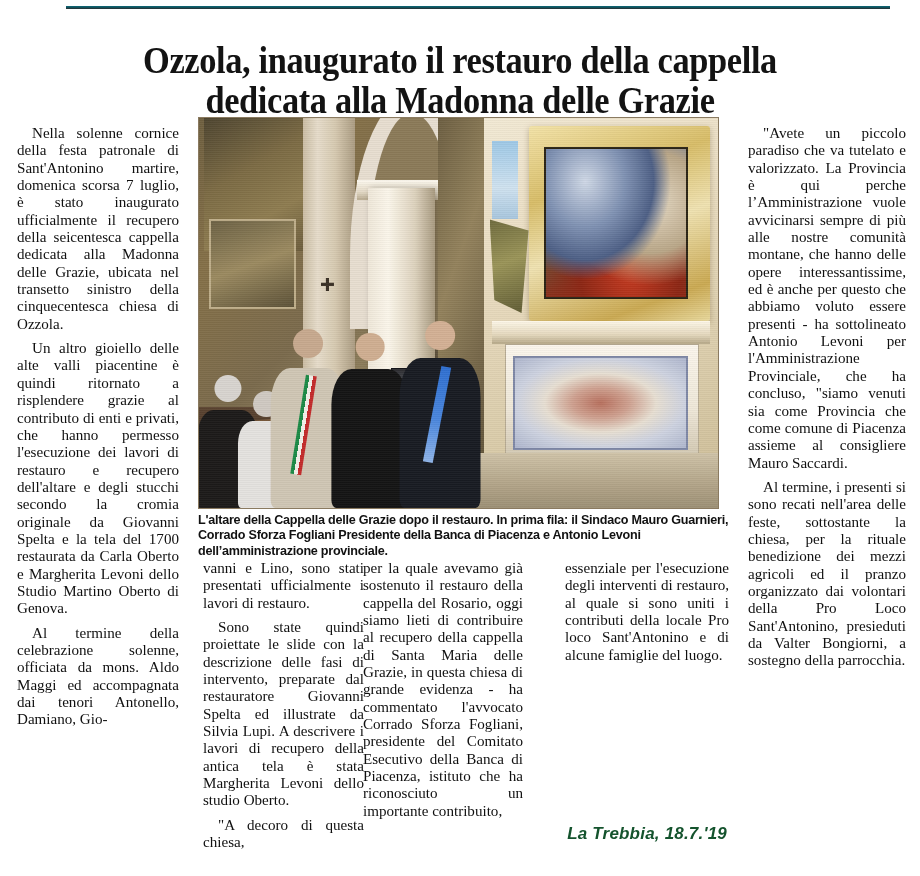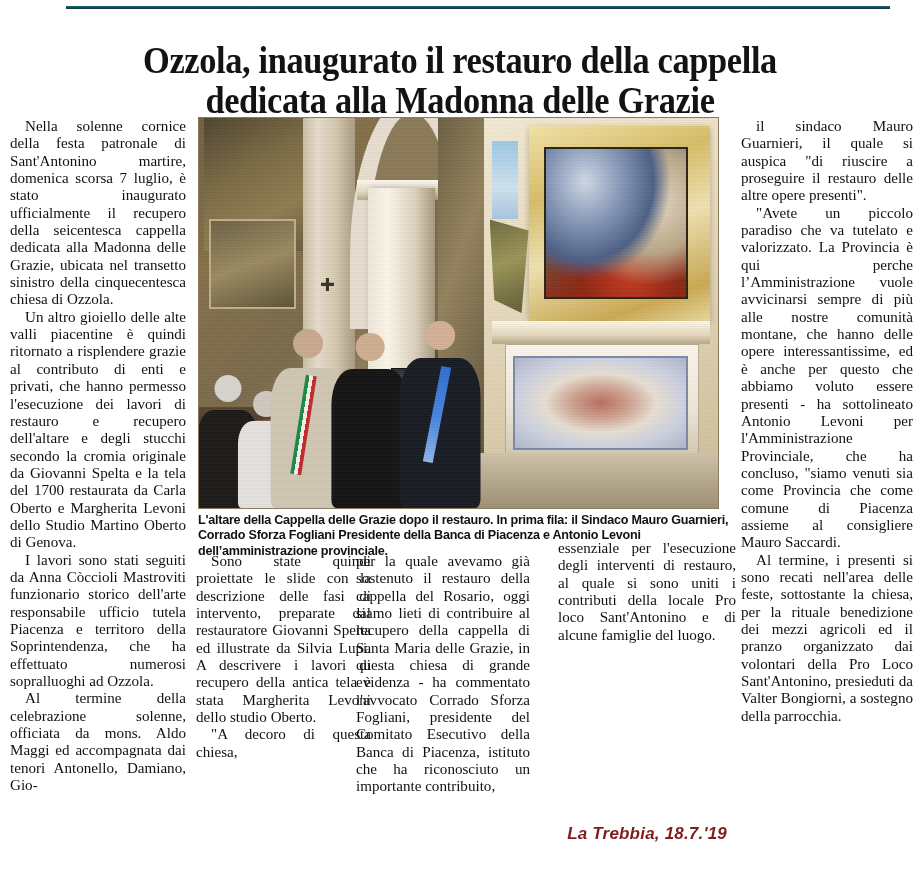--- a/index.html
+++ b/index.html
@@ -45,27 +45,27 @@
   
   .col{
     position:absolute;
     font-size:15.1px;
     line-height:17.35px;
     text-align:justify;
     text-justify:inter-word;
     hyphens:manual;
     color:#101010;
   }
-  .col p{margin:0;text-indent:15px;}
+  .col p{margin:7px;text-indent:15px;}
   .col p.first{text-indent:15px;}
 
   #col1{left:10px;  top:118px; width:176px;}
   #col2{left:196px; top:553px; width:175px;}
   #col3{left:356px; top:553px; width:174px;}
-  #col4{left:558px; top:540px; width:178px;}
+  #col4{left:558px; top:553px; width:178px;}
   #col5{left:741px; top:118px; width:172px;}
 
   
   .photo-wrap{
     position:absolute;
     left:198px;top:117px;width:521px;height:392px;
     overflow:hidden;
     background:#6a5c44;
     border:1px solid #8a7a60;
     box-sizing:border-box;
@@ -246,21 +246,21 @@
   }
 
   
   .source{
     position:absolute;
     right:28px;bottom:32px;
     font-family:"Liberation Sans", sans-serif;
     font-style:italic;
     font-weight:bold;
     font-size:17px;
-    color:#7f1d1d;
+    color:#14532d;
     letter-spacing:.2px;
   }
 </style>
 </head>
 <body>
 
 <div class="page">
 
   <div class="top-rule"></div>
 
@@ -324,39 +324,38 @@
 
       <div class="ph-grain"></div>
     </div>
   </figure>
 
   <div class="caption">L'altare della Cappella delle Grazie dopo il restauro. In prima fila: il Sindaco Mauro Guarnieri, Corrado Sforza Fogliani Presidente della  Banca di Piacenza e Antonio Levoni dell’amministrazione provinciale.</div>
 
   <div class="col" id="col1">
     <p class="first">Nella solenne cornice della festa patronale di Sant'Antonino martire, domenica scorsa 7 luglio, è stato inaugurato ufficialmente il recupero della seicentesca cappella dedicata alla Madonna delle Grazie, ubicata nel transetto sinistro della cinquecentesca chiesa di Ozzola.</p>
     <p>Un altro gioiello delle alte valli piacentine è quindi ritornato a risplendere grazie al contributo di enti e privati, che hanno permesso l'esecuzione dei lavori di restauro e recupero dell'altare e degli stucchi secondo la cromia originale da Giovanni Spelta e la tela del 1700 restaurata da Carla Oberto e Margherita Levoni dello Studio Martino Oberto di Genova.</p>
-    <p>I lavori sono stati seguiti da Anna Còccioli Mastroviti funzionario storico dell'arte responsabile ufficio tutela Piacenza e territoro della Soprintendenza, che ha effettuato numerosi sopralluoghi ad Ozzola.</p>
     <p>Al termine della celebrazione solenne, officiata da mons. Aldo Maggi ed accompagnata dai tenori Antonello, Damiano, Gio-</p>
   </div>
 
   <div class="col" id="col2">
+    <p style="text-indent:0">vanni e Lino, sono stati presentati ufficialmente i lavori di restauro.</p>
     <p>Sono state quindi proiettate le slide con la descrizione delle fasi di intervento, preparate dal restauratore Giovanni Spelta ed illustrate da Silvia Lupi. A descrivere i lavori di recupero della antica tela è stata Margherita Levoni dello studio Oberto.</p>
     <p>"A decoro di questa chiesa,</p>
   </div>
 
   <div class="col" id="col3">
     <p style="text-indent:0">per la quale avevamo già sostenuto il restauro della cappella del Rosario, oggi siamo lieti di contribuire al recupero della cappella di Santa Maria delle Grazie, in questa chiesa di grande evidenza - ha commentato l'avvocato Corrado Sforza Fogliani, presidente del Comitato Esecutivo della Banca di Piacenza, istituto che ha riconosciuto un importante contribuito,</p>
   </div>
 
   <div class="col" id="col4">
     <p style="text-indent:0">essenziale per l'esecuzione degli interventi di restauro, al quale si sono uniti i contributi della locale Pro loco Sant'Antonino e di alcune famiglie del luogo.</p>
   </div>
 
   <div class="col" id="col5">
-    <p class="first">il sindaco Mauro Guarnieri, il quale si auspica "di riuscire a proseguire il restauro delle altre opere presenti".</p>
     <p>"Avete un piccolo paradiso che va tutelato e valorizzato. La Provincia è qui perche l’Amministrazione vuole avvicinarsi sempre di più alle nostre comunità montane, che hanno delle opere interessantissime, ed è anche per questo che abbiamo voluto essere presenti - ha sottolineato Antonio Levoni per l'Amministrazione Provinciale, che ha concluso, "siamo venuti sia come Provincia che come comune di Piacenza assieme al consigliere Mauro Saccardi.</p>
     <p>Al termine, i presenti si sono recati nell'area delle feste, sottostante la chiesa, per la rituale benedizione dei mezzi agricoli ed il pranzo organizzato dai volontari della Pro Loco Sant'Antonino, presieduti da Valter Bongiorni, a sostegno della parrocchia.</p>
 
   </div>
 
   <div class="source">La Trebbia, 18.7.'19</div>
 
 </div>
 
 </body></html>

